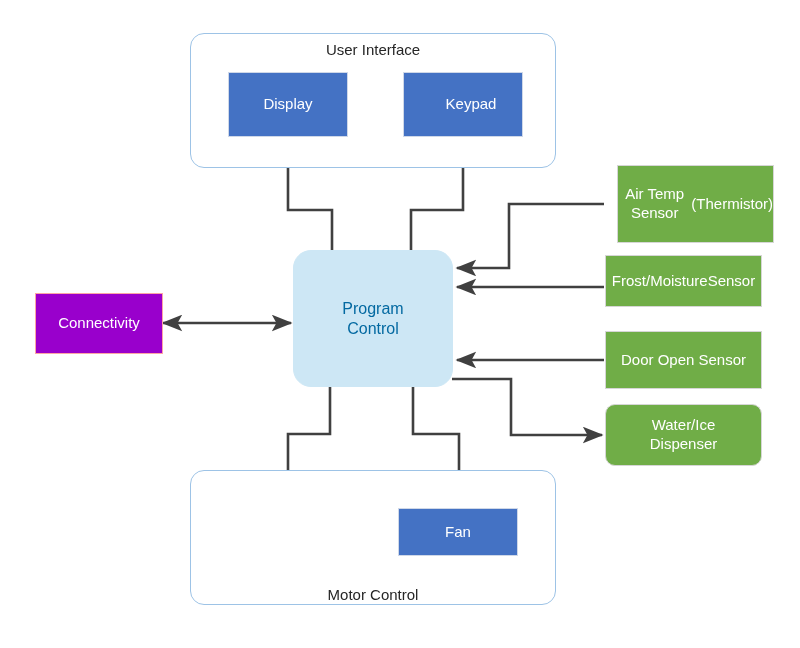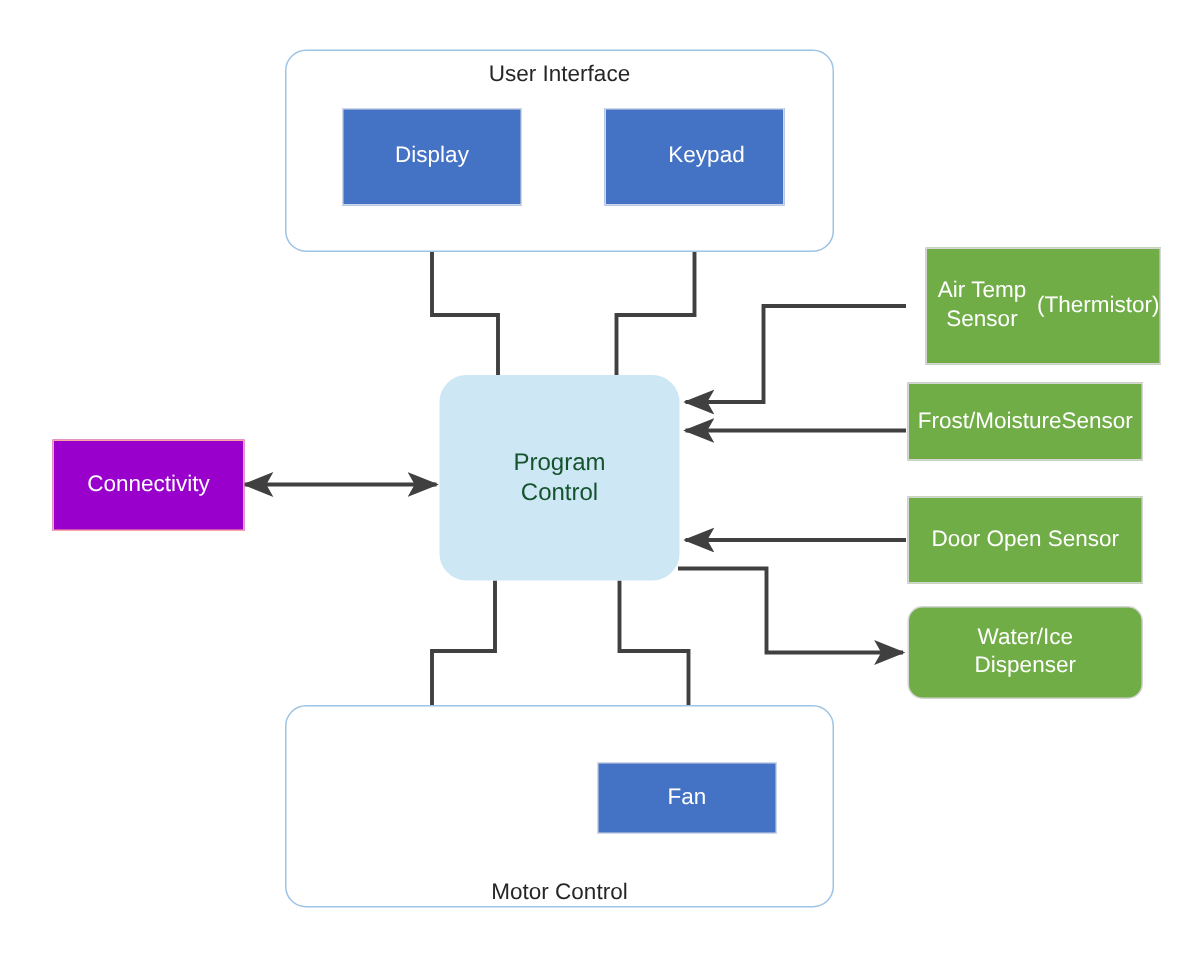--- a/index.html
+++ b/index.html
@@ -61,21 +61,21 @@
   .box-purple {
     background: #9900CC;
     border: 1px solid #fca5a5;
     color: #ffffff;
     font-size: 15px;
   }
   .box-controller {
     background: #CDE7F5;
     border: 1px solid #CDE7F5;
     border-radius: 18px;
-    color: #14532d;
+    color: #0369a1;
     font-size: 16px;
   }
 </style>
 </head>
 <body>
 
 <div id="canvas">
 
   <svg class="edges" viewBox="0 0 800 648" xmlns="http://www.w3.org/2000/svg">
     <defs>

